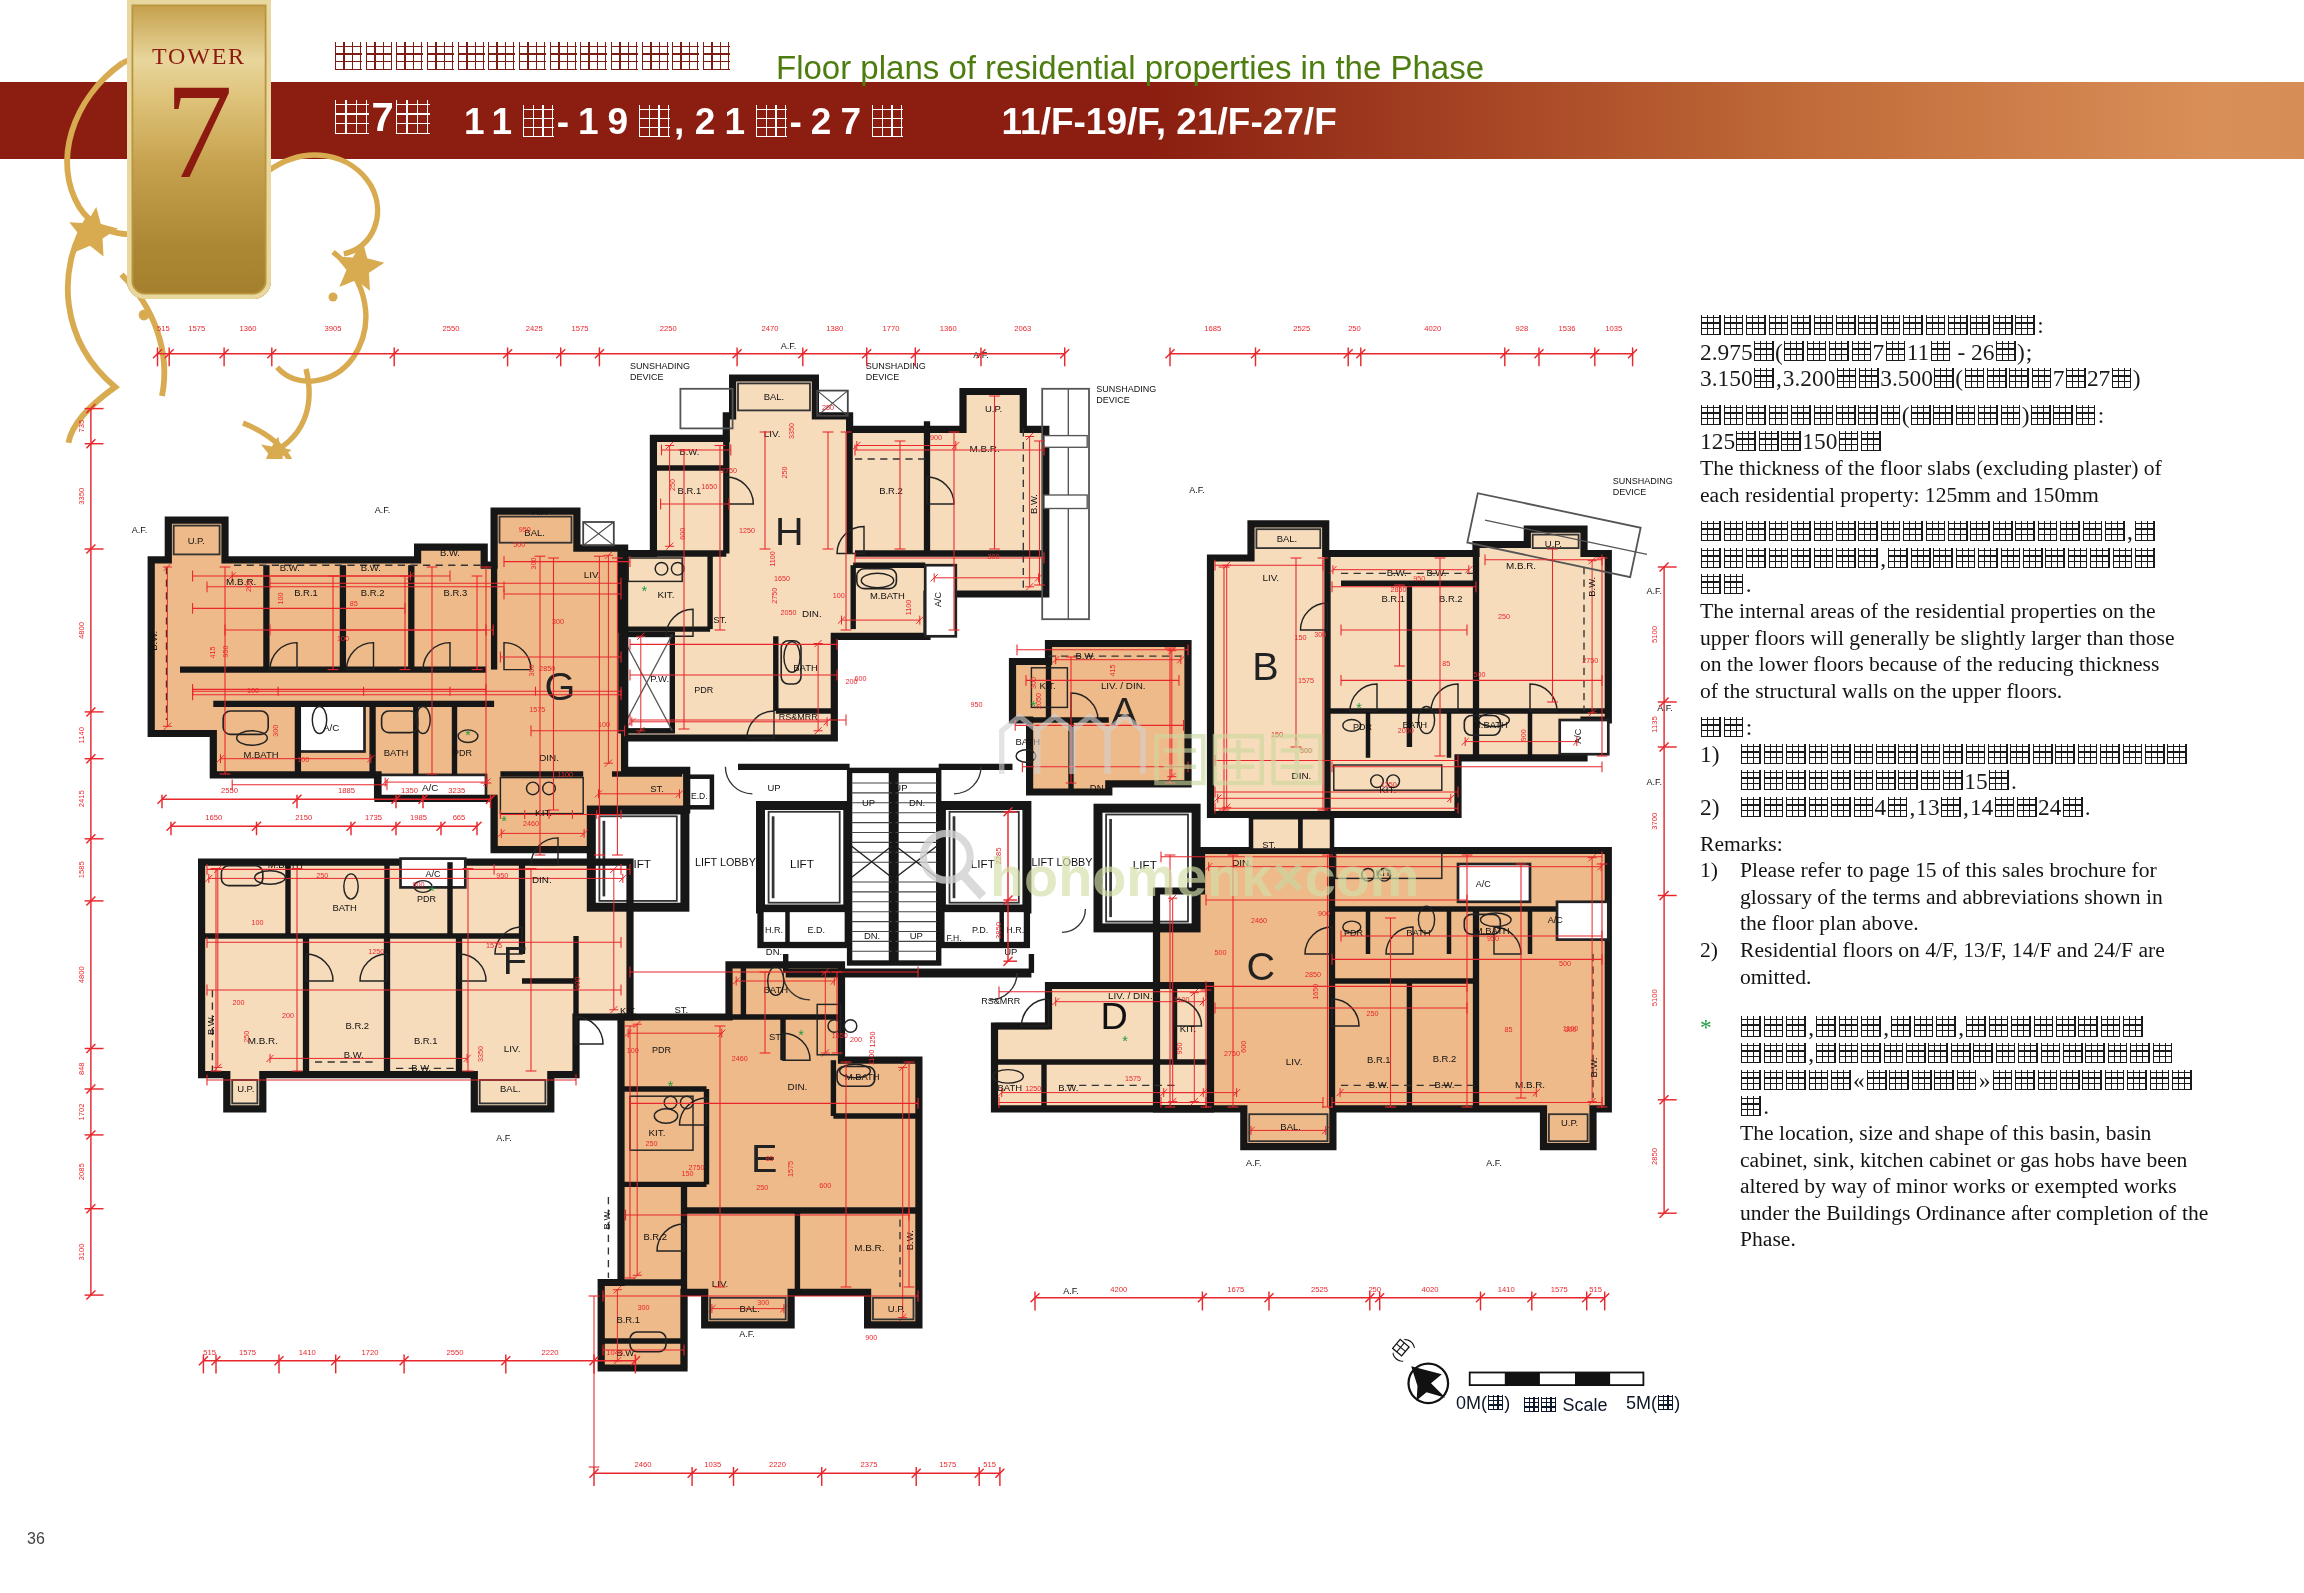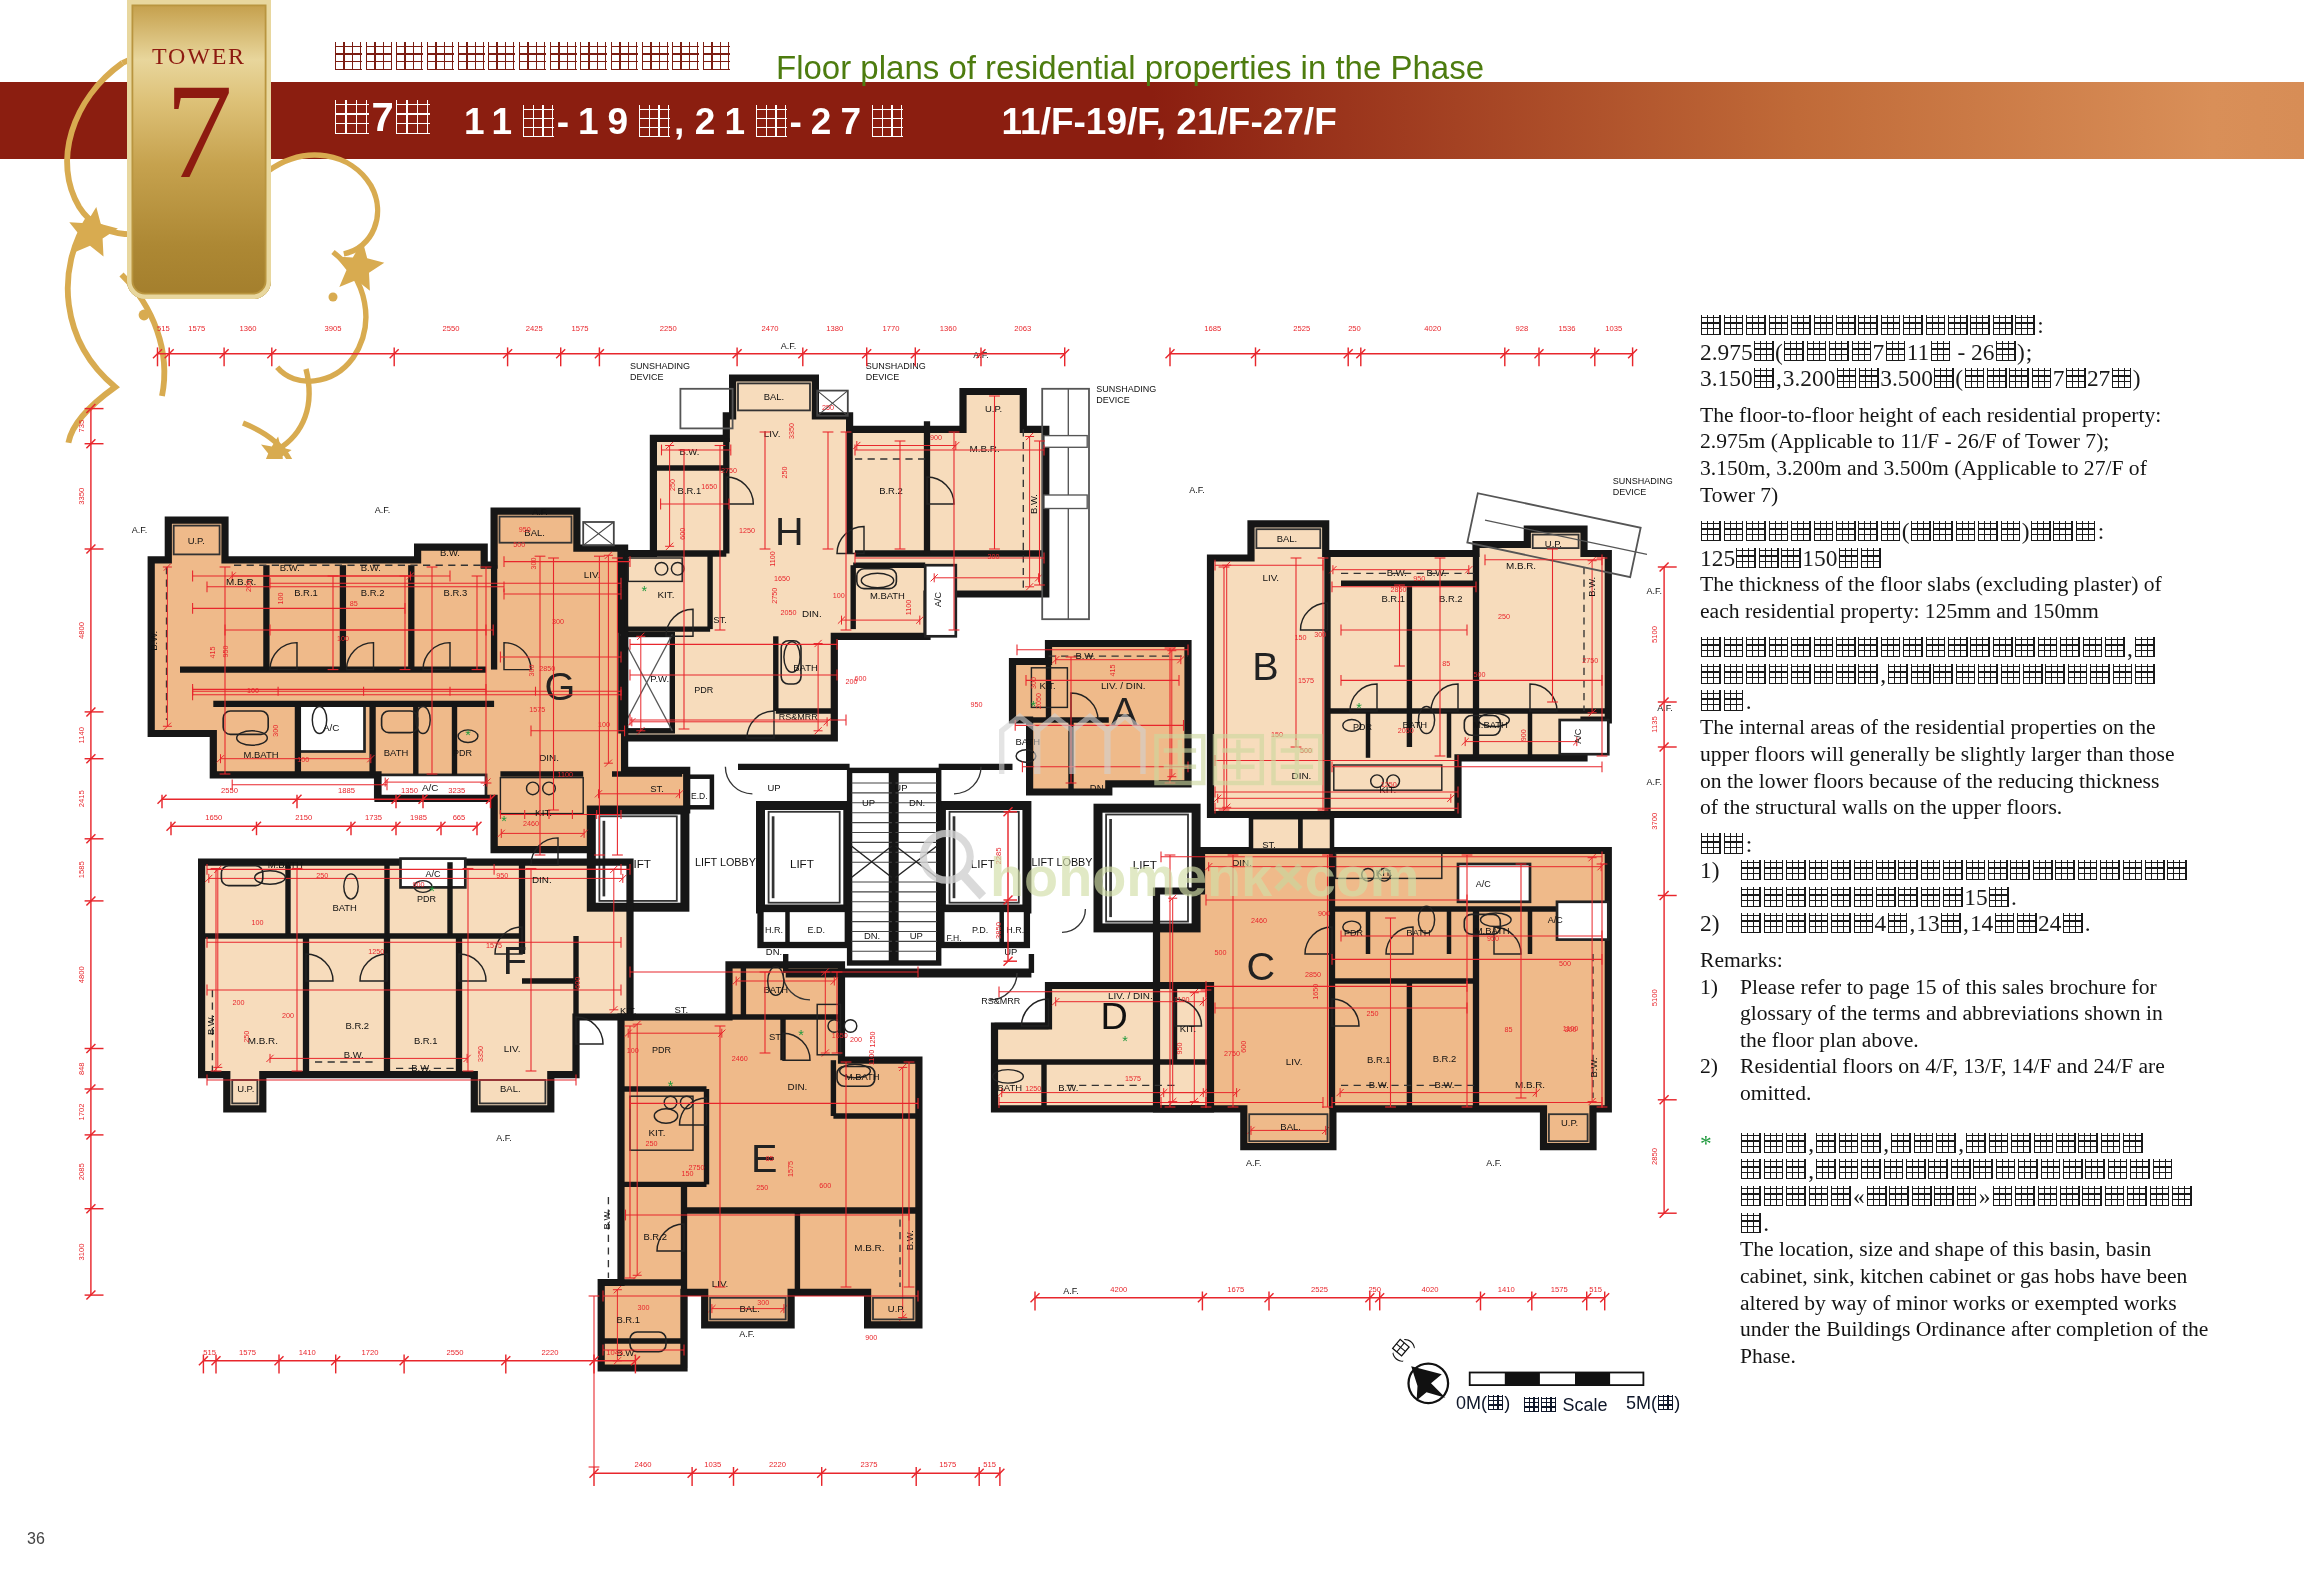--- a/index.html
+++ b/index.html
@@ -1482,26 +1482,20 @@
     </g>
 </svg>
 
 <div class="rc">
 <div class="rc-block" style="margin-top:0">
 <div class="zh"><i class="cj"></i><i class="cj"></i><i class="cj"></i><i class="cj"></i><i class="cj"></i><i class="cj"></i><i class="cj"></i><i class="cj"></i><i class="cj"></i><i class="cj"></i><i class="cj"></i><i class="cj"></i><i class="cj"></i><i class="cj"></i><i class="cj"></i><span class="pu">:</span></div>
 <div class="zh">2.975<i class="cj"></i>(<i class="cj"></i><i class="cj"></i><i class="cj"></i><i class="cj"></i>7<i class="cj"></i>11<i class="cj"></i> - 26<i class="cj"></i>)<span class="pu">;</span></div>
 <div class="zh">3.150<i class="cj"></i><span class="pu">,</span>3.200<i class="cj"></i><i class="cj"></i>3.500<i class="cj"></i>(<i class="cj"></i><i class="cj"></i><i class="cj"></i><i class="cj"></i>7<i class="cj"></i>27<i class="cj"></i>)</div>
 </div>
 <div class="rc-block">
-<div class="en">The floor-to-floor height of each residential property:</div>
-<div class="en">2.975m (Applicable to 11/F - 26/F of Tower 7);</div>
-<div class="en">3.150m, 3.200m and 3.500m (Applicable to 27/F of</div>
-<div class="en">Tower 7)</div>
-</div>
-<div class="rc-block">
 <div class="zh"><i class="cj"></i><i class="cj"></i><i class="cj"></i><i class="cj"></i><i class="cj"></i><i class="cj"></i><i class="cj"></i><i class="cj"></i><i class="cj"></i>(<i class="cj"></i><i class="cj"></i><i class="cj"></i><i class="cj"></i><i class="cj"></i>)<i class="cj"></i><i class="cj"></i><i class="cj"></i><span class="pu">:</span></div>
 <div class="zh">125<i class="cj"></i><i class="cj"></i><i class="cj"></i>150<i class="cj"></i><i class="cj"></i></div>
 <div class="en">The thickness of the floor slabs (excluding plaster) of</div>
 <div class="en">each residential property: 125mm and 150mm</div>
 </div>
 <div class="rc-block">
 <div class="zh"><i class="cj"></i><i class="cj"></i><i class="cj"></i><i class="cj"></i><i class="cj"></i><i class="cj"></i><i class="cj"></i><i class="cj"></i><i class="cj"></i><i class="cj"></i><i class="cj"></i><i class="cj"></i><i class="cj"></i><i class="cj"></i><i class="cj"></i><i class="cj"></i><i class="cj"></i><i class="cj"></i><i class="cj"></i><span class="pu">,</span><i class="cj"></i></div>
 <div class="zh"><i class="cj"></i><i class="cj"></i><i class="cj"></i><i class="cj"></i><i class="cj"></i><i class="cj"></i><i class="cj"></i><i class="cj"></i><span class="pu">,</span><i class="cj"></i><i class="cj"></i><i class="cj"></i><i class="cj"></i><i class="cj"></i><i class="cj"></i><i class="cj"></i><i class="cj"></i><i class="cj"></i><i class="cj"></i><i class="cj"></i><i class="cj"></i></div>
 <div class="zh"><i class="cj"></i><i class="cj"></i><span class="pu">.</span></div>
 <div class="en">The internal areas of the residential properties on the</div>

